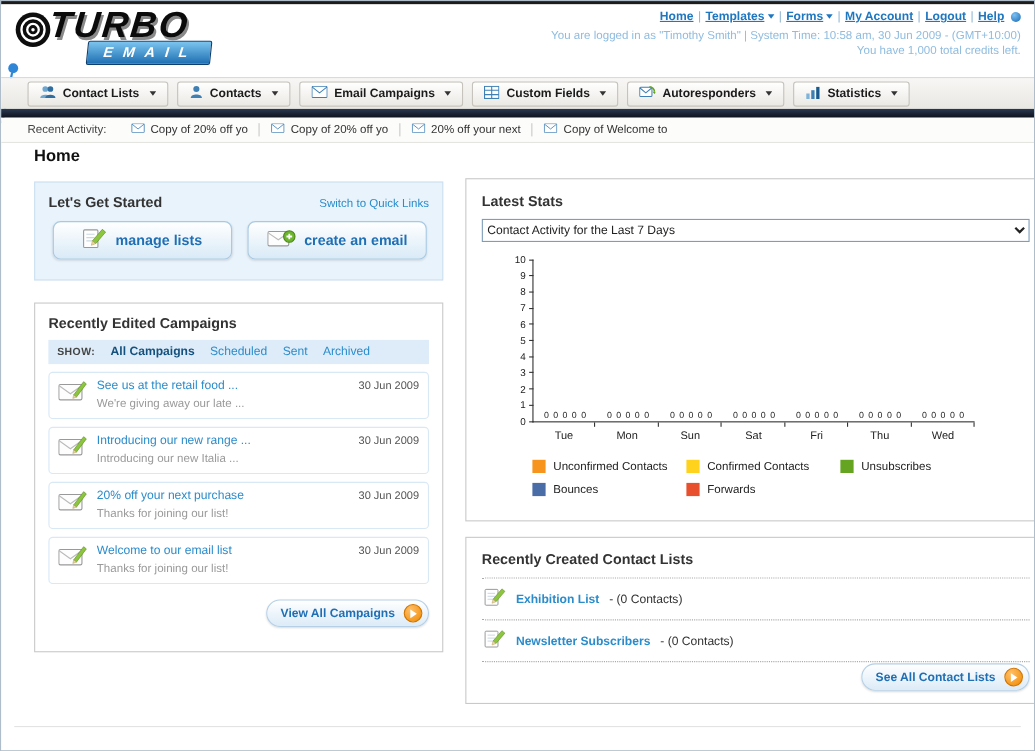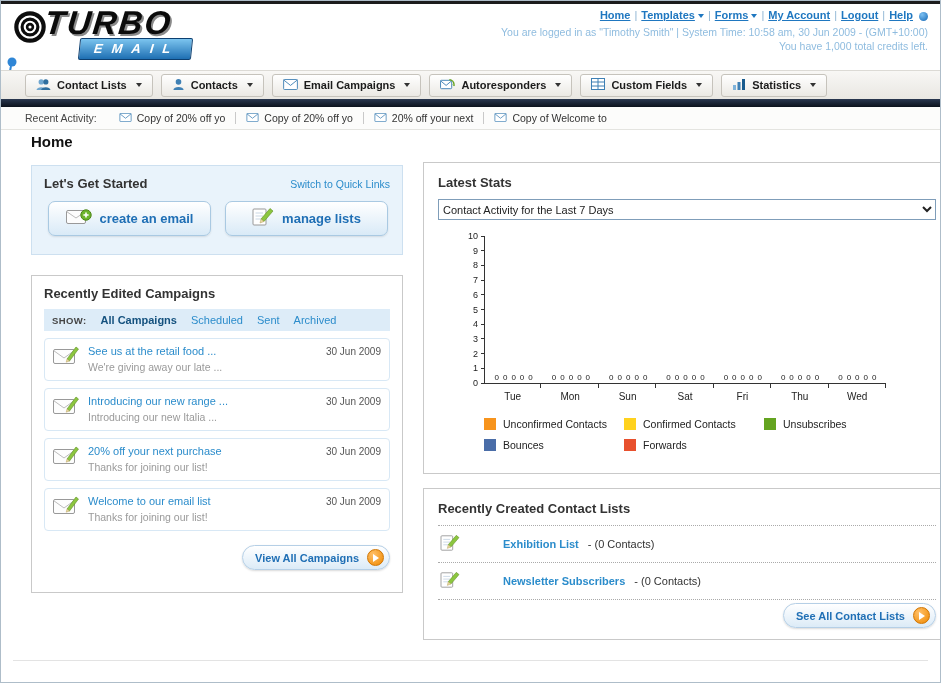--- a/index.html
+++ b/index.html
@@ -121,21 +121,21 @@
   .x-label { flex:1; text-align:center; font-size:10px; color:#222; }
   .legend { margin-top:16px; margin-left:46px; width:420px; display:flex; flex-wrap:wrap; row-gap:9px; }
   .legend-item { width:33.33%; display:flex; align-items:center; gap:7px; font-size:10.5px; color:#222; }
   .legend-swatch { width:12px; height:12px; flex:0 0 12px; }
 
   
   .panel-lists { margin-top:14px; padding:12px 14px; height:152px; position:relative; }
   .list-rule { border-top:1px dotted #aaa; margin-top:9px; }
   .list-item { display:flex; align-items:center; gap:9px; padding:8px 2px; border-bottom:1px dotted #aaa;
     font-size:11px; }
-  .list-link { color:#2b8ccb; font-weight:bold;margin-left:34px; }
+  .list-link { color:#2b8ccb; font-weight:bold; }
   .list-detail { color:#333; }
   .see-all-row { position:absolute; right:14px; bottom:11px; }
 
   .footer-line { position:absolute; left:12px; right:12px; top:659px; border-top:1px solid #e3e3e3; }
 </style>
 </head>
 <body>
 
 <svg width="0" height="0" style="position:absolute">
   <defs>
@@ -239,31 +239,31 @@
     <span class="dd-arrow"></span>
   </div>
   <div class="nav-tab">
     <span><svg width="15" height="11">
           <use href="#i-mail"></use>
         </svg></span>
     <span>Email Campaigns</span>
     <span class="dd-arrow"></span>
   </div>
   <div class="nav-tab">
+    <span><svg width="14" height="12">
+          <use href="#i-grid"></use>
+        </svg></span>
+    <span>Custom Fields</span>
+    <span class="dd-arrow"></span>
+  </div>
+  <div class="nav-tab">
     <span><svg width="15" height="13">
           <use href="#i-auto"></use>
         </svg></span>
     <span>Autoresponders</span>
-    <span class="dd-arrow"></span>
-  </div>
-  <div class="nav-tab">
-    <span><svg width="14" height="12">
-          <use href="#i-grid"></use>
-        </svg></span>
-    <span>Custom Fields</span>
     <span class="dd-arrow"></span>
   </div>
   <div class="nav-tab">
     <span><svg width="14" height="12">
           <use href="#i-bars"></use>
         </svg></span>
     <span>Statistics</span>
     <span class="dd-arrow"></span>
   </div>
 </nav>
@@ -301,30 +301,30 @@
 
 <div class="col-left">
 
   <section class="panel-getstarted">
     <div class="gs-head">
       <span class="panel-title">Let's Get Started</span>
       <a class="gs-link">Switch to Quick Links</a>
     </div>
     <div class="gs-buttons">
       <button class="gs-btn">
+        <span><svg width="22" height="20">
+              <use href="#i-pencil-page"></use>
+            </svg></span>
+        <span>manage lists</span>
+      </button>
+      <button class="gs-btn">
         <span><svg width="26" height="18">
               <use href="#i-env-plus"></use>
             </svg></span>
         <span>create an email</span>
-      </button>
-      <button class="gs-btn">
-        <span><svg width="22" height="20">
-              <use href="#i-pencil-page"></use>
-            </svg></span>
-        <span>manage lists</span>
       </button>
     </div>
   </section>
 
   <section class="panel panel-campaigns">
     <div class="panel-title">Recently Edited Campaigns</div>
     <div class="camp-tabs">
       <span class="show-label">SHOW:</span>
       <a class="camp-tab active">All Campaigns</a>
       <a class="camp-tab">Scheduled</a>

